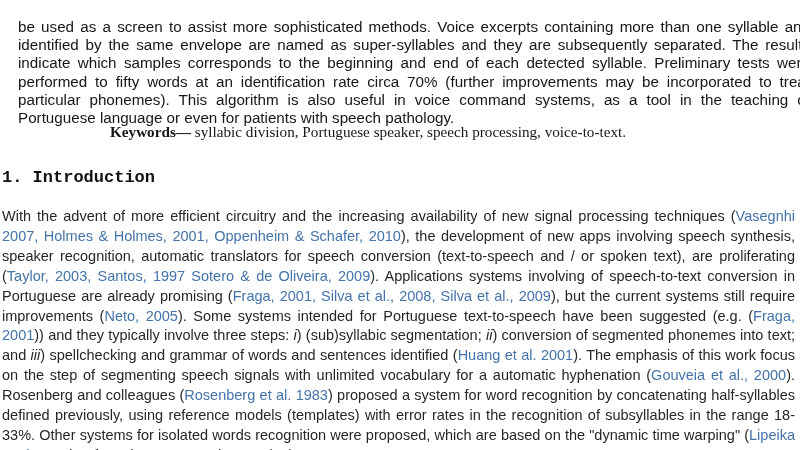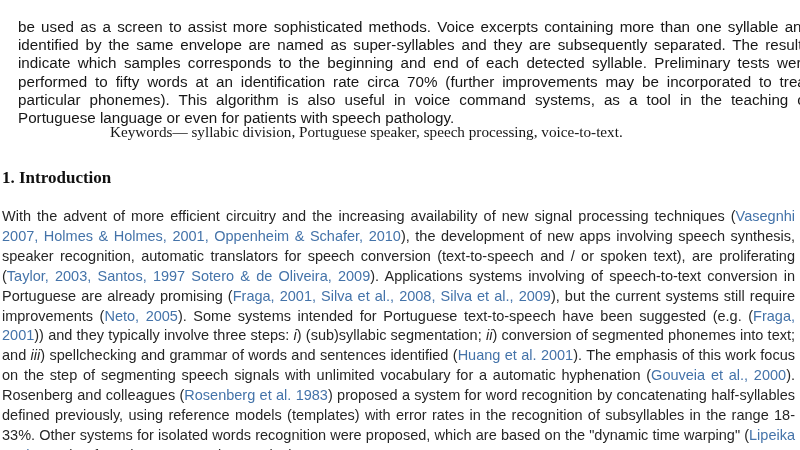--- a/index.html
+++ b/index.html
@@ -27,26 +27,26 @@
   .keywords {
     position: absolute;
     top: 123px; left: 2px; width: 792px;
     margin: 0;
     font-family: "Liberation Serif", serif;
     font-size: 15.2px;
     line-height: 18px;
     text-indent: 108px;
     color: var(--abs, #161616);
   }
-  .kw-label { font-weight: normal; }
+  .kw-label { font-weight: bold; }
   .heading {
     position: absolute;
     top: 168px; left: 2px;
     margin: 0;
-    font-family: Liberation Serif, serif;
+    font-family: Liberation Mono, monospace;
     font-size: 17px;
     font-weight: bold;
     color: var(--head, #111111);
   }
   .body-text {
     position: absolute;
     top: 207px; left: 2px; width: 793px;
     margin: 0;
     font-family: "Liberation Sans", sans-serif;
     font-size: 14.5px;

